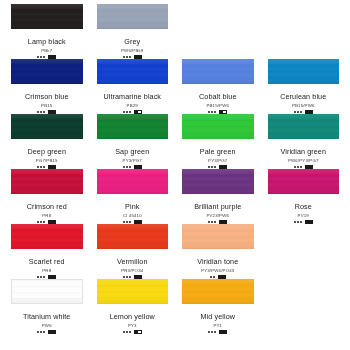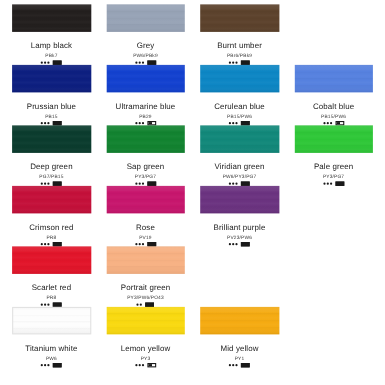--- a/index.html
+++ b/index.html
@@ -146,52 +146,52 @@
         <div class="code">PW6/PBk9</div>
         <div class="marks">
           <span class="stars">
             <span class="star"></span>
             <span class="star"></span>
             <span class="star"></span>
           </span>
           <span class="opacity-box opaque"></span>
         </div>
       </div>
-      <div class="cell">
-        <div class="swatch" title="Burnt umber" style="background: rgb(92, 66, 44);"></div>
-        <div class="name">Burnt umber</div>
-        <div class="code">PBr6/PBk9</div>
-        <div class="marks">
-          <span class="stars">
-            <span class="star"></span>
-            <span class="star"></span>
-            <span class="star"></span>
-          </span>
-          <span class="opacity-box opaque"></span>
-        </div>
-      </div>
     </div>
     <div class="row">
       <div class="cell">
         <div class="swatch" title="Prussian blue" style="background: rgb(13, 31, 128);"></div>
-        <div class="name">Prussian blue</div>
+        <div class="name">Crimson blue</div>
         <div class="code">PB15</div>
         <div class="marks">
           <span class="stars">
             <span class="star"></span>
             <span class="star"></span>
             <span class="star"></span>
           </span>
           <span class="opacity-box opaque"></span>
         </div>
       </div>
       <div class="cell">
         <div class="swatch" title="Ultramarine blue" style="background: rgb(19, 65, 207);"></div>
-        <div class="name">Ultramarine blue</div>
+        <div class="name">Ultramarine black</div>
         <div class="code">PB29</div>
+        <div class="marks">
+          <span class="stars">
+            <span class="star"></span>
+            <span class="star"></span>
+            <span class="star"></span>
+          </span>
+          <span class="opacity-box semi"></span>
+        </div>
+      </div>
+      <div class="cell">
+        <div class="swatch" title="Cobalt blue" style="background: rgb(86, 129, 223);"></div>
+        <div class="name">Cobalt blue</div>
+        <div class="code">PB15/PW6</div>
         <div class="marks">
           <span class="stars">
             <span class="star"></span>
             <span class="star"></span>
             <span class="star"></span>
           </span>
           <span class="opacity-box semi"></span>
         </div>
       </div>
       <div class="cell">
@@ -200,33 +200,20 @@
         <div class="code">PB15/PW6</div>
         <div class="marks">
           <span class="stars">
             <span class="star"></span>
             <span class="star"></span>
             <span class="star"></span>
           </span>
           <span class="opacity-box opaque"></span>
         </div>
       </div>
-      <div class="cell">
-        <div class="swatch" title="Cobalt blue" style="background: rgb(86, 129, 223);"></div>
-        <div class="name">Cobalt blue</div>
-        <div class="code">PB15/PW6</div>
-        <div class="marks">
-          <span class="stars">
-            <span class="star"></span>
-            <span class="star"></span>
-            <span class="star"></span>
-          </span>
-          <span class="opacity-box semi"></span>
-        </div>
-      </div>
     </div>
     <div class="row">
       <div class="cell">
         <div class="swatch" title="Deep green" style="background: rgb(11, 60, 46);"></div>
         <div class="name">Deep green</div>
         <div class="code">PG7/PB15</div>
         <div class="marks">
           <span class="stars">
             <span class="star"></span>
             <span class="star"></span>
@@ -242,104 +229,130 @@
         <div class="marks">
           <span class="stars">
             <span class="star"></span>
             <span class="star"></span>
             <span class="star"></span>
           </span>
           <span class="opacity-box opaque"></span>
         </div>
       </div>
       <div class="cell">
+        <div class="swatch" title="Pale green" style="background: rgb(47, 199, 56);"></div>
+        <div class="name">Pale green</div>
+        <div class="code">PY3/PG7</div>
+        <div class="marks">
+          <span class="stars">
+            <span class="star"></span>
+            <span class="star"></span>
+            <span class="star"></span>
+          </span>
+          <span class="opacity-box opaque"></span>
+        </div>
+      </div>
+      <div class="cell">
         <div class="swatch" title="Viridian green" style="background: rgb(18, 136, 122);"></div>
         <div class="name">Viridian green</div>
         <div class="code">PW6/PY3/PG7</div>
         <div class="marks">
           <span class="stars">
             <span class="star"></span>
             <span class="star"></span>
             <span class="star"></span>
           </span>
           <span class="opacity-box opaque"></span>
         </div>
       </div>
-      <div class="cell">
-        <div class="swatch" title="Pale green" style="background: rgb(47, 199, 56);"></div>
-        <div class="name">Pale green</div>
-        <div class="code">PY3/PG7</div>
-        <div class="marks">
-          <span class="stars">
-            <span class="star"></span>
-            <span class="star"></span>
-            <span class="star"></span>
-          </span>
-          <span class="opacity-box opaque"></span>
-        </div>
-      </div>
     </div>
     <div class="row">
       <div class="cell">
         <div class="swatch" title="Crimson red" style="background: rgb(196, 16, 58);"></div>
         <div class="name">Crimson red</div>
         <div class="code">PR8</div>
         <div class="marks">
           <span class="stars">
             <span class="star"></span>
             <span class="star"></span>
             <span class="star"></span>
           </span>
           <span class="opacity-box opaque"></span>
         </div>
       </div>
       <div class="cell">
+        <div class="swatch" title="Pink" style="background: rgb(234, 32, 128);"></div>
+        <div class="name">Pink</div>
+        <div class="code">CI 45410</div>
+        <div class="marks">
+          <span class="stars">
+            <span class="star"></span>
+            <span class="star"></span>
+            <span class="star"></span>
+          </span>
+          <span class="opacity-box opaque"></span>
+        </div>
+      </div>
+      <div class="cell">
+        <div class="swatch" title="Brilliant purple" style="background: rgb(107, 51, 128);"></div>
+        <div class="name">Brilliant purple</div>
+        <div class="code">PV23/PW6</div>
+        <div class="marks">
+          <span class="stars">
+            <span class="star"></span>
+            <span class="star"></span>
+            <span class="star"></span>
+          </span>
+          <span class="opacity-box opaque"></span>
+        </div>
+      </div>
+      <div class="cell">
         <div class="swatch" title="Rose" style="background: rgb(199, 22, 109);"></div>
         <div class="name">Rose</div>
         <div class="code">PV19</div>
         <div class="marks">
           <span class="stars">
             <span class="star"></span>
             <span class="star"></span>
             <span class="star"></span>
           </span>
           <span class="opacity-box opaque"></span>
         </div>
       </div>
-      <div class="cell">
-        <div class="swatch" title="Brilliant purple" style="background: rgb(107, 51, 128);"></div>
-        <div class="name">Brilliant purple</div>
-        <div class="code">PV23/PW6</div>
-        <div class="marks">
-          <span class="stars">
-            <span class="star"></span>
-            <span class="star"></span>
-            <span class="star"></span>
-          </span>
-          <span class="opacity-box opaque"></span>
-        </div>
-      </div>
     </div>
     <div class="row">
       <div class="cell">
         <div class="swatch" title="Scarlet red" style="background: rgb(226, 21, 42);"></div>
         <div class="name">Scarlet red</div>
         <div class="code">PR8</div>
         <div class="marks">
           <span class="stars">
             <span class="star"></span>
             <span class="star"></span>
             <span class="star"></span>
           </span>
           <span class="opacity-box opaque"></span>
         </div>
       </div>
       <div class="cell">
+        <div class="swatch" title="Vermilion" style="background: rgb(232, 57, 27);"></div>
+        <div class="name">Vermilion</div>
+        <div class="code">PR3/PO34</div>
+        <div class="marks">
+          <span class="stars">
+            <span class="star"></span>
+            <span class="star"></span>
+            <span class="star"></span>
+          </span>
+          <span class="opacity-box opaque"></span>
+        </div>
+      </div>
+      <div class="cell">
         <div class="swatch" title="Portrait tone" style="background: rgb(247, 177, 131);"></div>
-        <div class="name">Portrait green</div>
+        <div class="name">Viridian tone</div>
         <div class="code">PY3/PW6/PO43</div>
         <div class="marks">
           <span class="stars">
             <span class="star"></span>
             <span class="star"></span>
           </span>
           <span class="opacity-box opaque"></span>
         </div>
       </div>
     </div>

